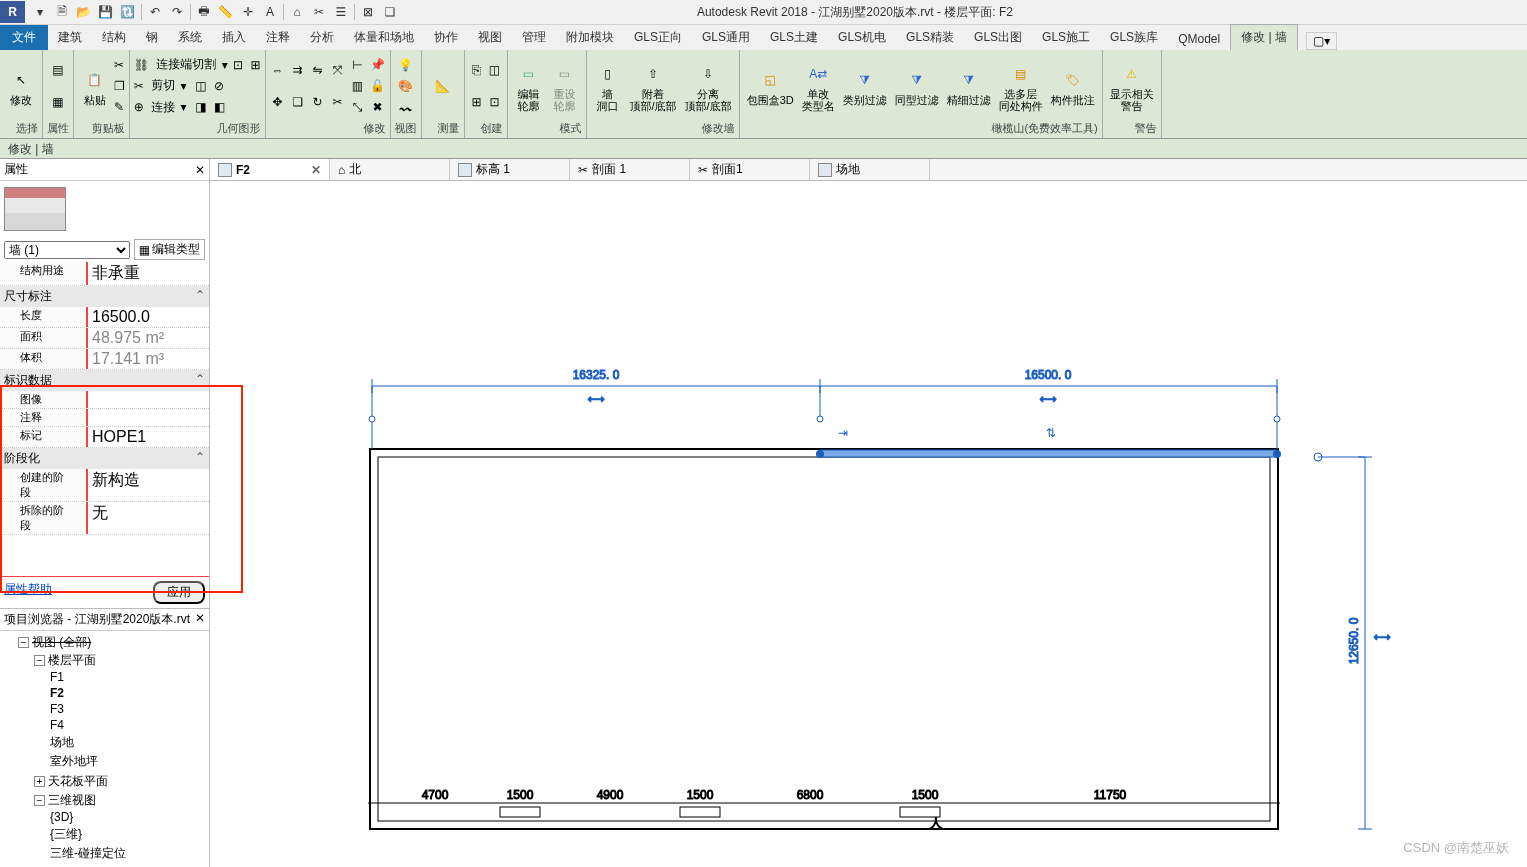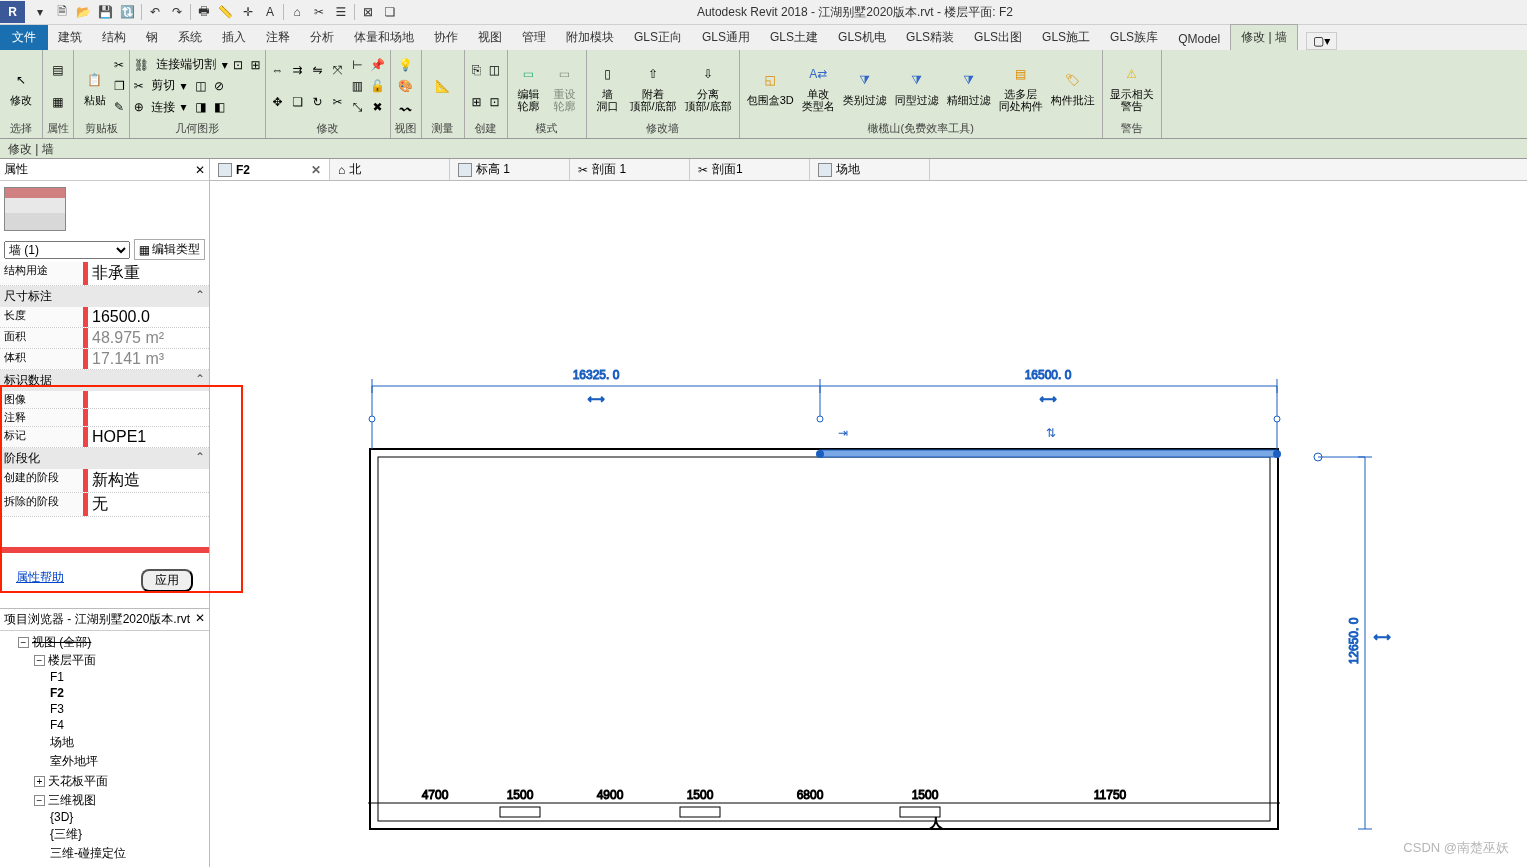--- a/index.html
+++ b/index.html
@@ -11,21 +11,21 @@
 .qat .sep { width:1px; height:16px; background:#bbb; }
 .title-text { flex:1; text-align:center; color:#333; }
 .menubar { height:25px; background:#f0f0f0; display:flex; align-items:flex-end; }
 .menu-file { background:#1a6fb0; color:#fff; padding:4px 12px; }
 .menu-tab { padding:4px 10px; color:#333; cursor:pointer; }
 .menu-tab.active { background:#dce8d5; border:1px solid #aaa; border-bottom:none; }
 .menu-help { margin-left:8px; border:1px solid #ccc; padding:1px 6px; }
 .ribbon { height:89px; background:#dce8d5; border-bottom:1px solid #999; display:flex; }
 .rpanel { border-right:1px solid #aaa; display:flex; flex-direction:column; align-items:center; padding:2px 4px 0; }
 .rpanel-body { flex:1; display:flex; align-items:center; gap:2px; }
-.rpanel-label { font-size:11px; color:#444; padding:1px 0 2px; text-align:center; width:100%; }
+.rpanel-label { font-size:11px; color:#444; padding:1px 0 2px; text-align:right; width:100%; }
 .rbtn { display:flex; flex-direction:column; align-items:center; padding:2px 3px; cursor:pointer; }
 .rbtn-lg { min-width:34px; }
 .rico { width:28px; height:28px; display:flex; align-items:center; justify-content:center; }
 .rico-sm { width:16px; height:16px; display:flex; align-items:center; justify-content:center; }
 .rbtn-label { font-size:11px; text-align:center; line-height:12px; }
 .rsmallrow { display:flex; align-items:center; gap:2px; padding:1px 0; min-height:20px; }
 .rsmallcol { display:flex; flex-direction:column; justify-content:space-around; height:64px; }
 .context-bar { height:20px; background:#dce8d5; border-bottom:1px solid #999; padding:2px 8px; color:#333; }
 .viewtabs { height:22px; display:flex; border-bottom:1px solid #bbb; background:#f5f5f5; }
 .viewtab { display:flex; align-items:center; gap:4px; padding:0 8px; border-right:1px solid #ccc; min-width:120px; cursor:pointer; }
@@ -39,23 +39,23 @@
 .type-swatch { width:62px; height:44px; border:1px solid #888; background:linear-gradient(#d08080 0 25%,#e8e8e8 25% 60%,#d8d8d8 60% 100%); }
 .type-text .t1 { font-size:12px; }
 .type-text .t2 { font-size:11px; line-height:13px; }
 .type-sel-row { display:flex; gap:4px; padding:2px 4px; align-items:center; }
 .type-sel-row select { flex:1; font-size:12px; }
 .edit-type { display:flex; align-items:center; gap:2px; border:1px solid #aaa; padding:1px 4px; cursor:pointer; font-size:11px; }
 .prop-grid { flex:1; overflow:auto; }
 .pg-group { background:#e8e8e8; padding:2px 4px; font-size:11px; display:flex; }
 .pg-group .exp { margin-left:auto; color:#555; }
 .pg-row { display:flex; border-bottom:1px dotted #ccc; min-height:18px; }
-.pg-row .k { width:88px; padding:1px 4px; font-size:11px; background:#fafafa; border-right:5px solid #ef4444; }
+.pg-row .k { width:88px; padding:1px 20px; font-size:11px; background:#fafafa; border-right:2px solid #ef4444; }
 .pg-row .v { flex:1; padding:1px 4px; font-size:16px; }
-.prop-footer { display:flex; border-top:6px solid #ef4444; padding:16px; }
+.prop-footer { display:flex; border-top:1px solid #ef4444; padding:4px; }
 .prop-footer a { color:#0044cc; text-decoration:underline; }
 .prop-footer button { margin-left:auto; padding:1px 12px;border-radius:8px; }
 .browser-header { border-top:1px solid #bbb; border-bottom:1px solid #ccc; padding:2px 4px; display:flex; font-size:11px; }
 .tree { padding:2px 2px; font-size:12px; }
 .tree ul { list-style:none; padding-left:16px; }
 .tree li { padding:1px 0; cursor:pointer; white-space:nowrap; }
 .tree .exp { display:inline-block; width:11px; height:11px; border:1px solid #888; text-align:center; line-height:9px; margin-right:3px; font-size:10px; }
 .tree .bold { font-weight:bold; }
 .canvas-wrap { position:relative; flex:1; overflow:hidden; }
 .canvas { position:absolute; inset:0; background:#fff; }

